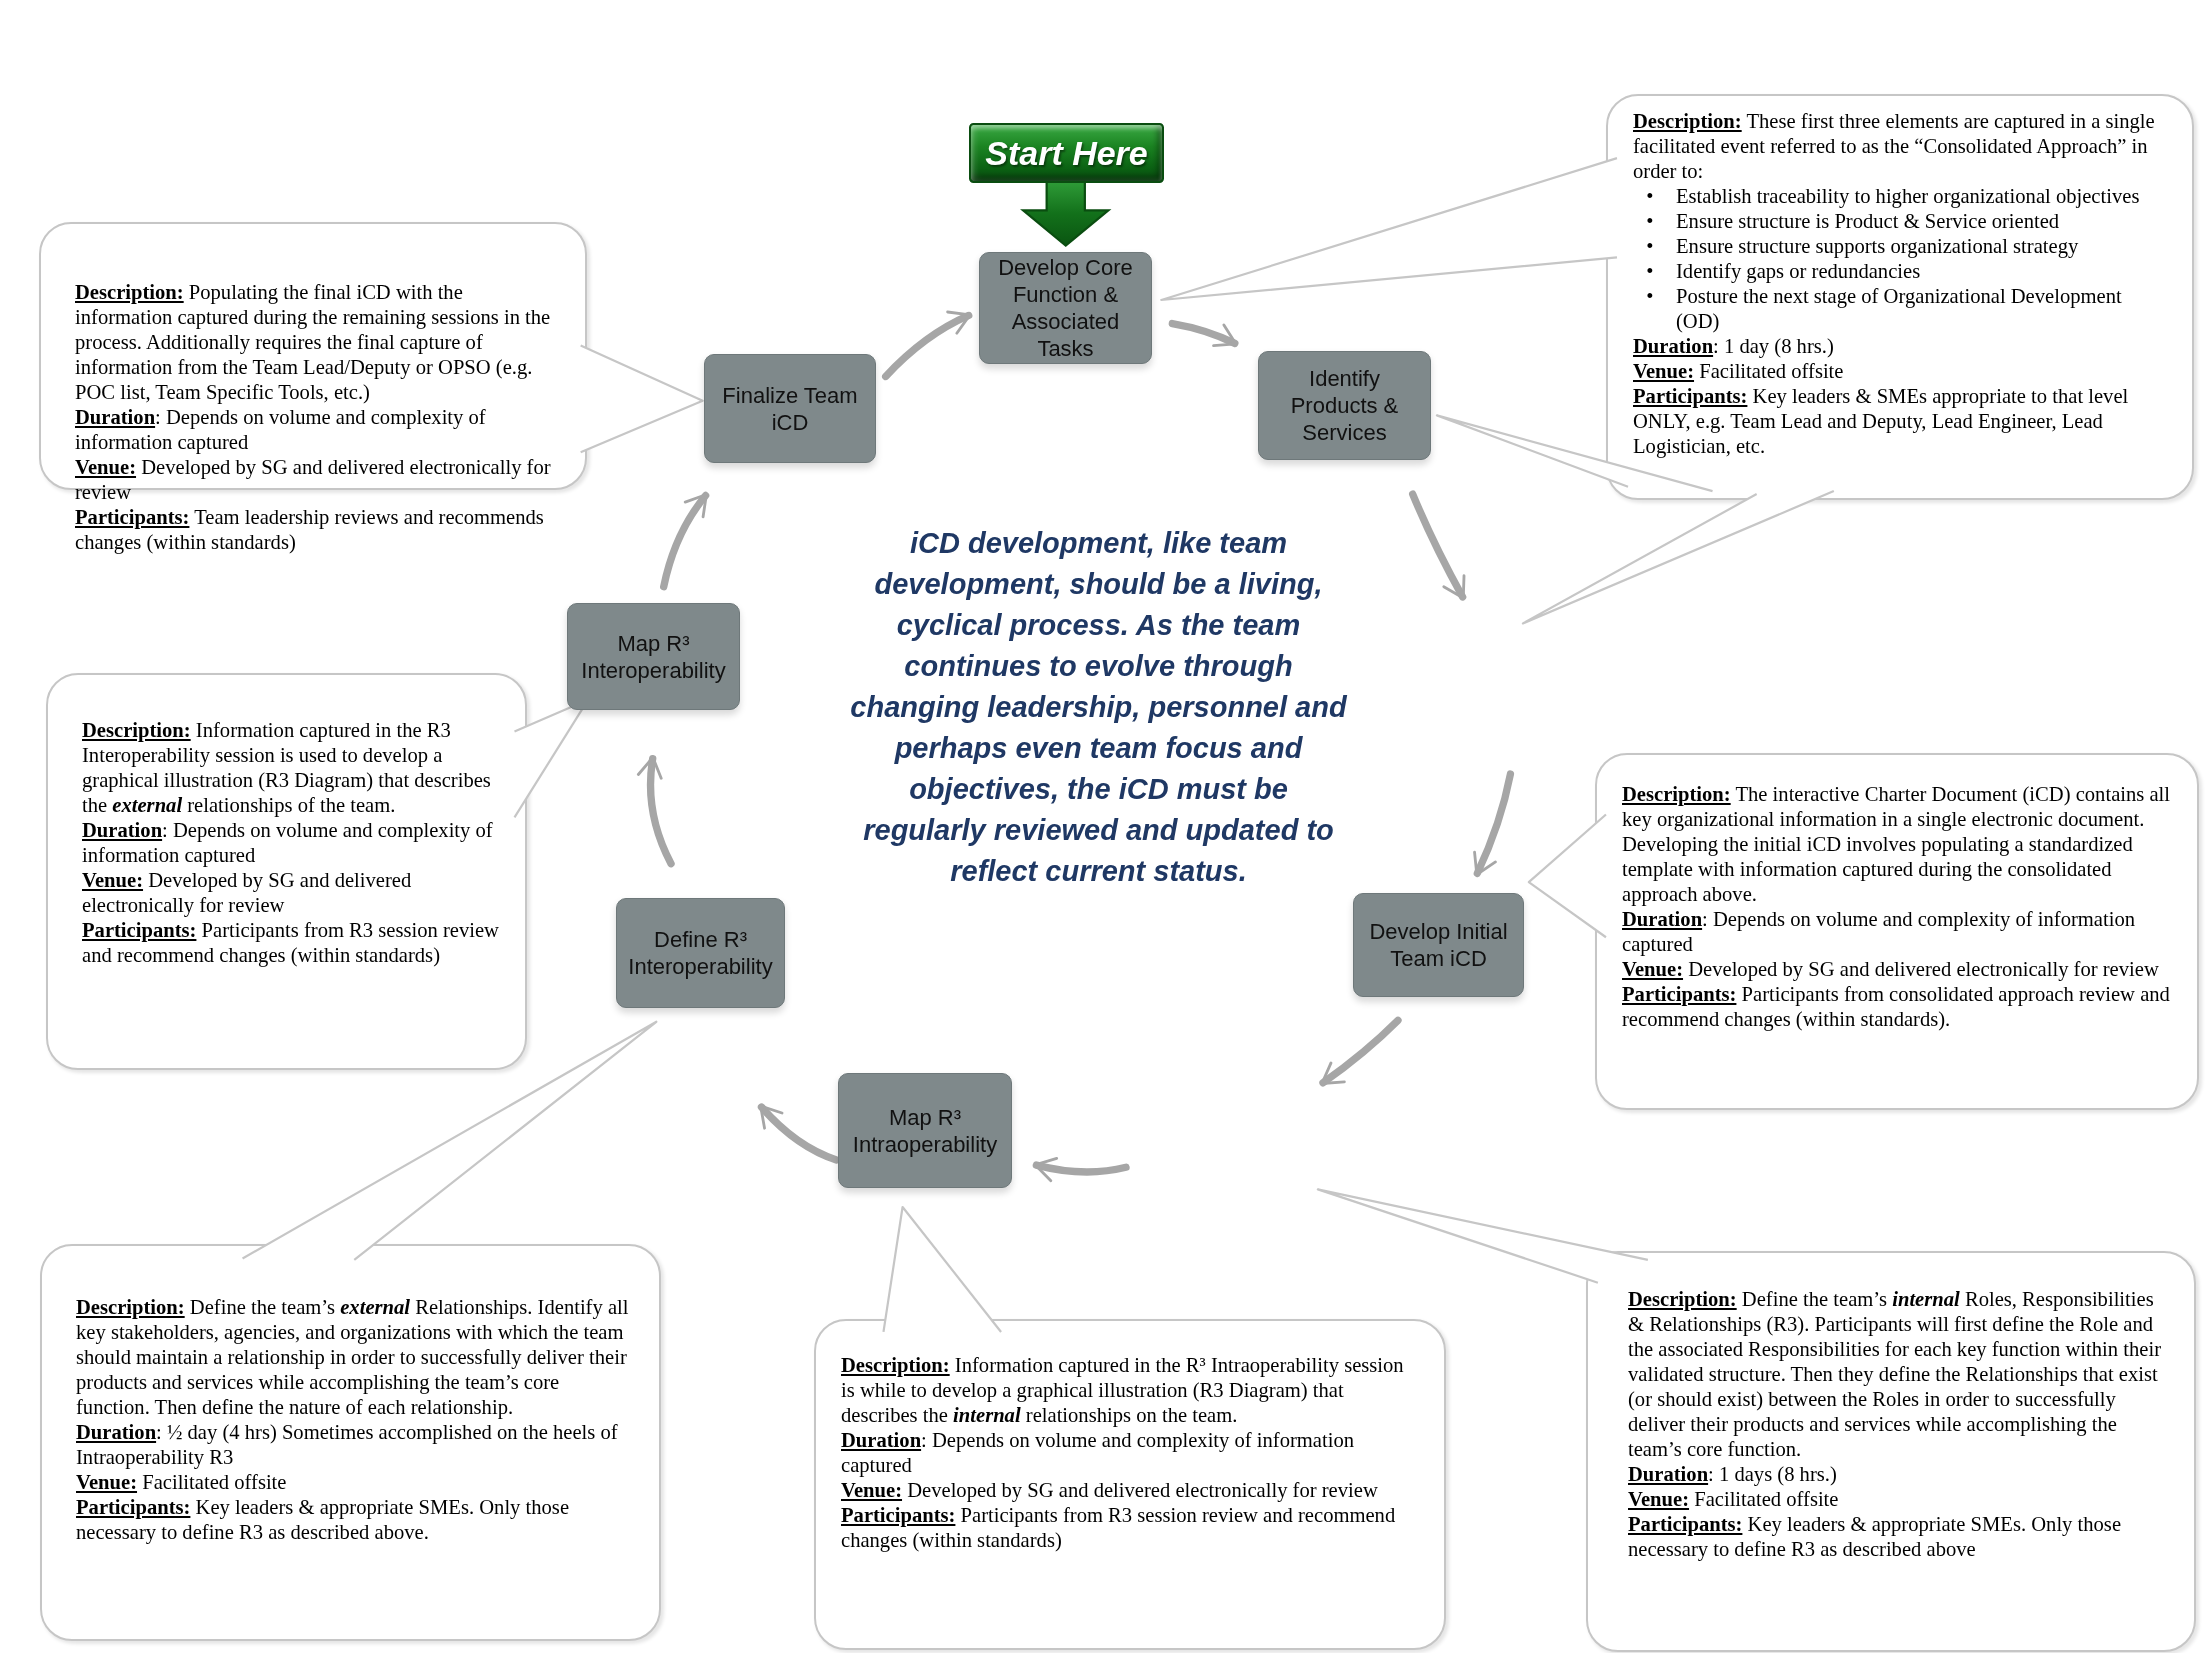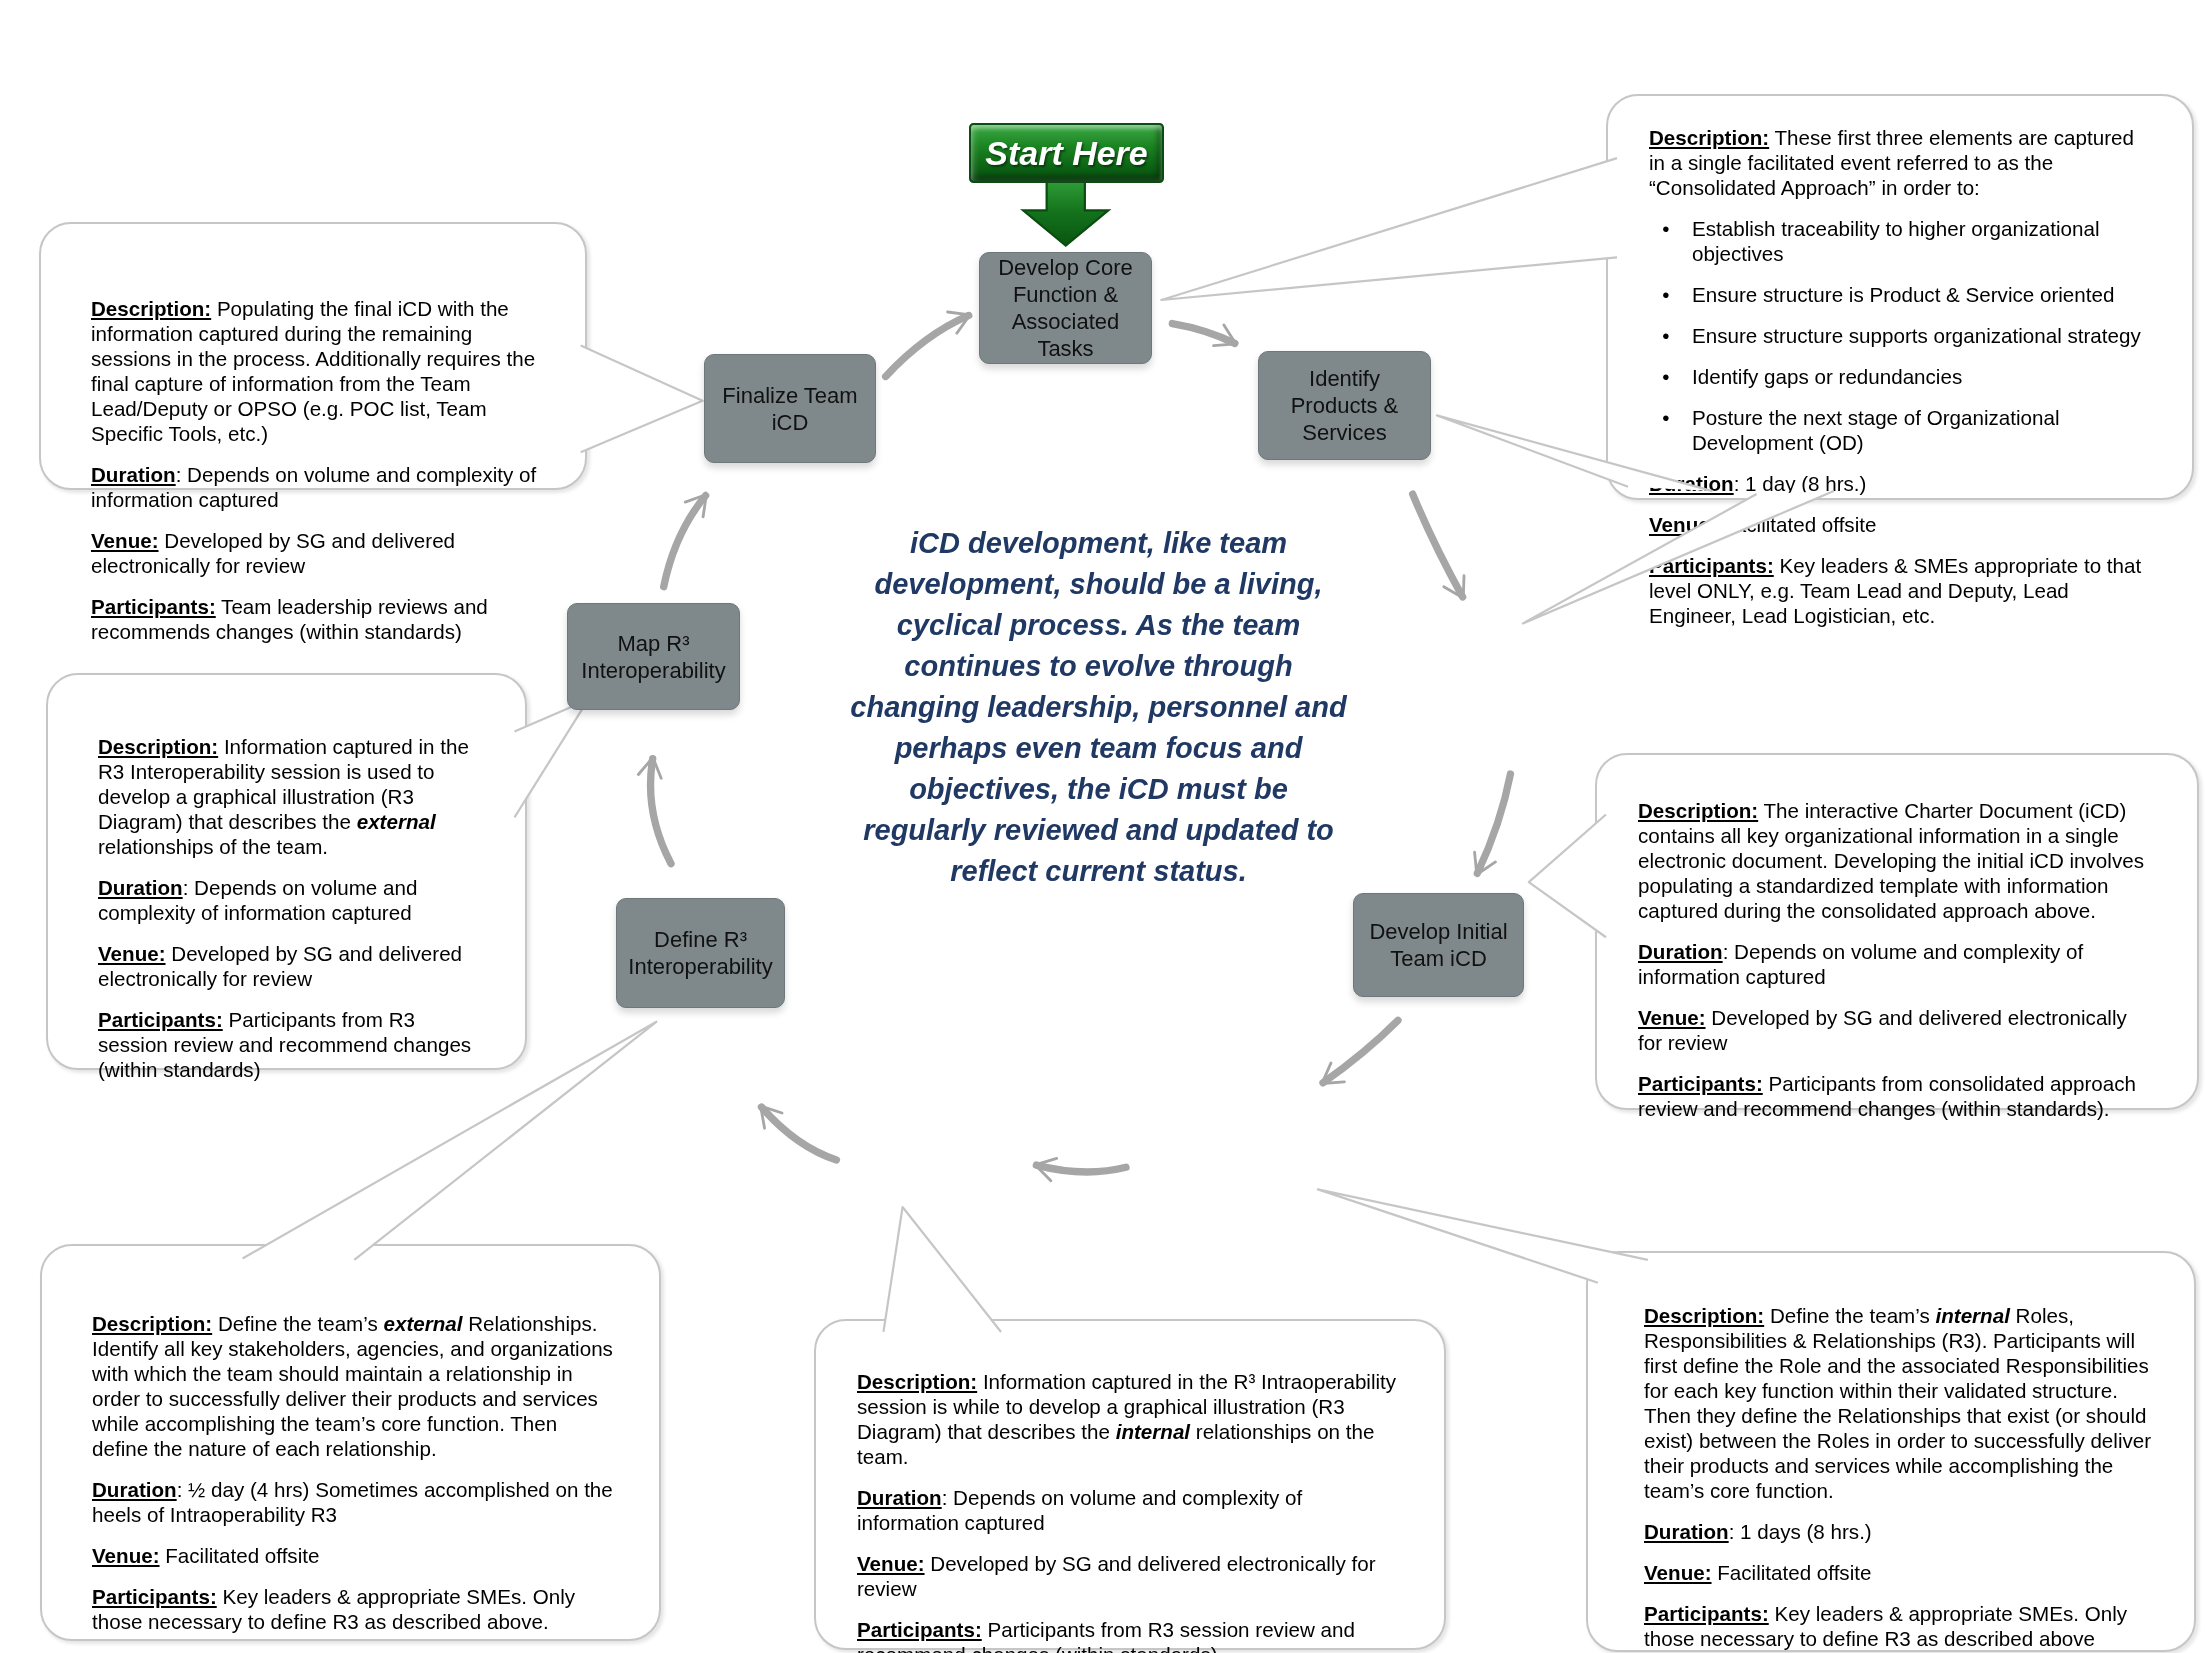--- a/index.html
+++ b/index.html
@@ -7,21 +7,21 @@
     position:relative;width:2205px;height:1654px;background:#ffffff;overflow:hidden;
     font-family:"Liberation Sans",sans-serif;
   }
   
   .callout{
     position:absolute;background:#ffffff;border:2.2px solid #c6c6c6;border-radius:32px;
     padding:17.6px 25px;box-sizing:border-box;color:#000000;
     font-size:20.6px;line-height:25px;box-shadow:2.2px 2.9px 3.7px rgba(0,0,0,0.10);
     z-index:1;
   }
-  .co-row{margin:16px;}
+  .co-row{margin:0;font-family:Liberation Serif, serif;}
   .co-row.bullet{position:relative;padding-left:43px;}
   .co-row.bullet::before{content:"\2022";position:absolute;left:13.2px;top:0;}
   .label{font-weight:700;text-decoration:underline;}
   .em{font-weight:700;font-style:italic;}
   .co0{left:1606px;top:94px;width:588px;height:406px;padding-top:13.2px;}
   .co1{left:39px;top:222px;width:548px;height:268px;padding-top:56px;padding-left:34px;}
   .co2{left:46px;top:673px;width:481px;height:397px;padding-top:43px;padding-left:34px;}
   .co3{left:1595px;top:753px;width:604px;height:357px;padding-top:26.5px;}
   .co4{left:40px;top:1244px;width:621px;height:397px;padding-top:49px;padding-left:34px;}
   .co5{left:814px;top:1319px;width:632px;height:331px;padding-top:32px;}
@@ -158,20 +158,23 @@
 
   <div class="node nd-core">
       <span>Develop Core Function &amp; Associated Tasks</span>
     </div>
   <div class="node nd-identify">
       <span>Identify Products &amp; Services</span>
     </div>
   <div class="node nd-initial">
       <span>Develop Initial Team iCD</span>
     </div>
+  <div class="node nd-mapintra">
+      <span>Map R³ Intraoperability</span>
+    </div>
   <div class="node nd-definter">
       <span>Define R³ Interoperability</span>
     </div>
   <div class="node nd-mapinter">
       <span>Map R³ Interoperability</span>
     </div>
   <div class="node nd-finalize">
       <span>Finalize Team iCD</span>
     </div>
 

